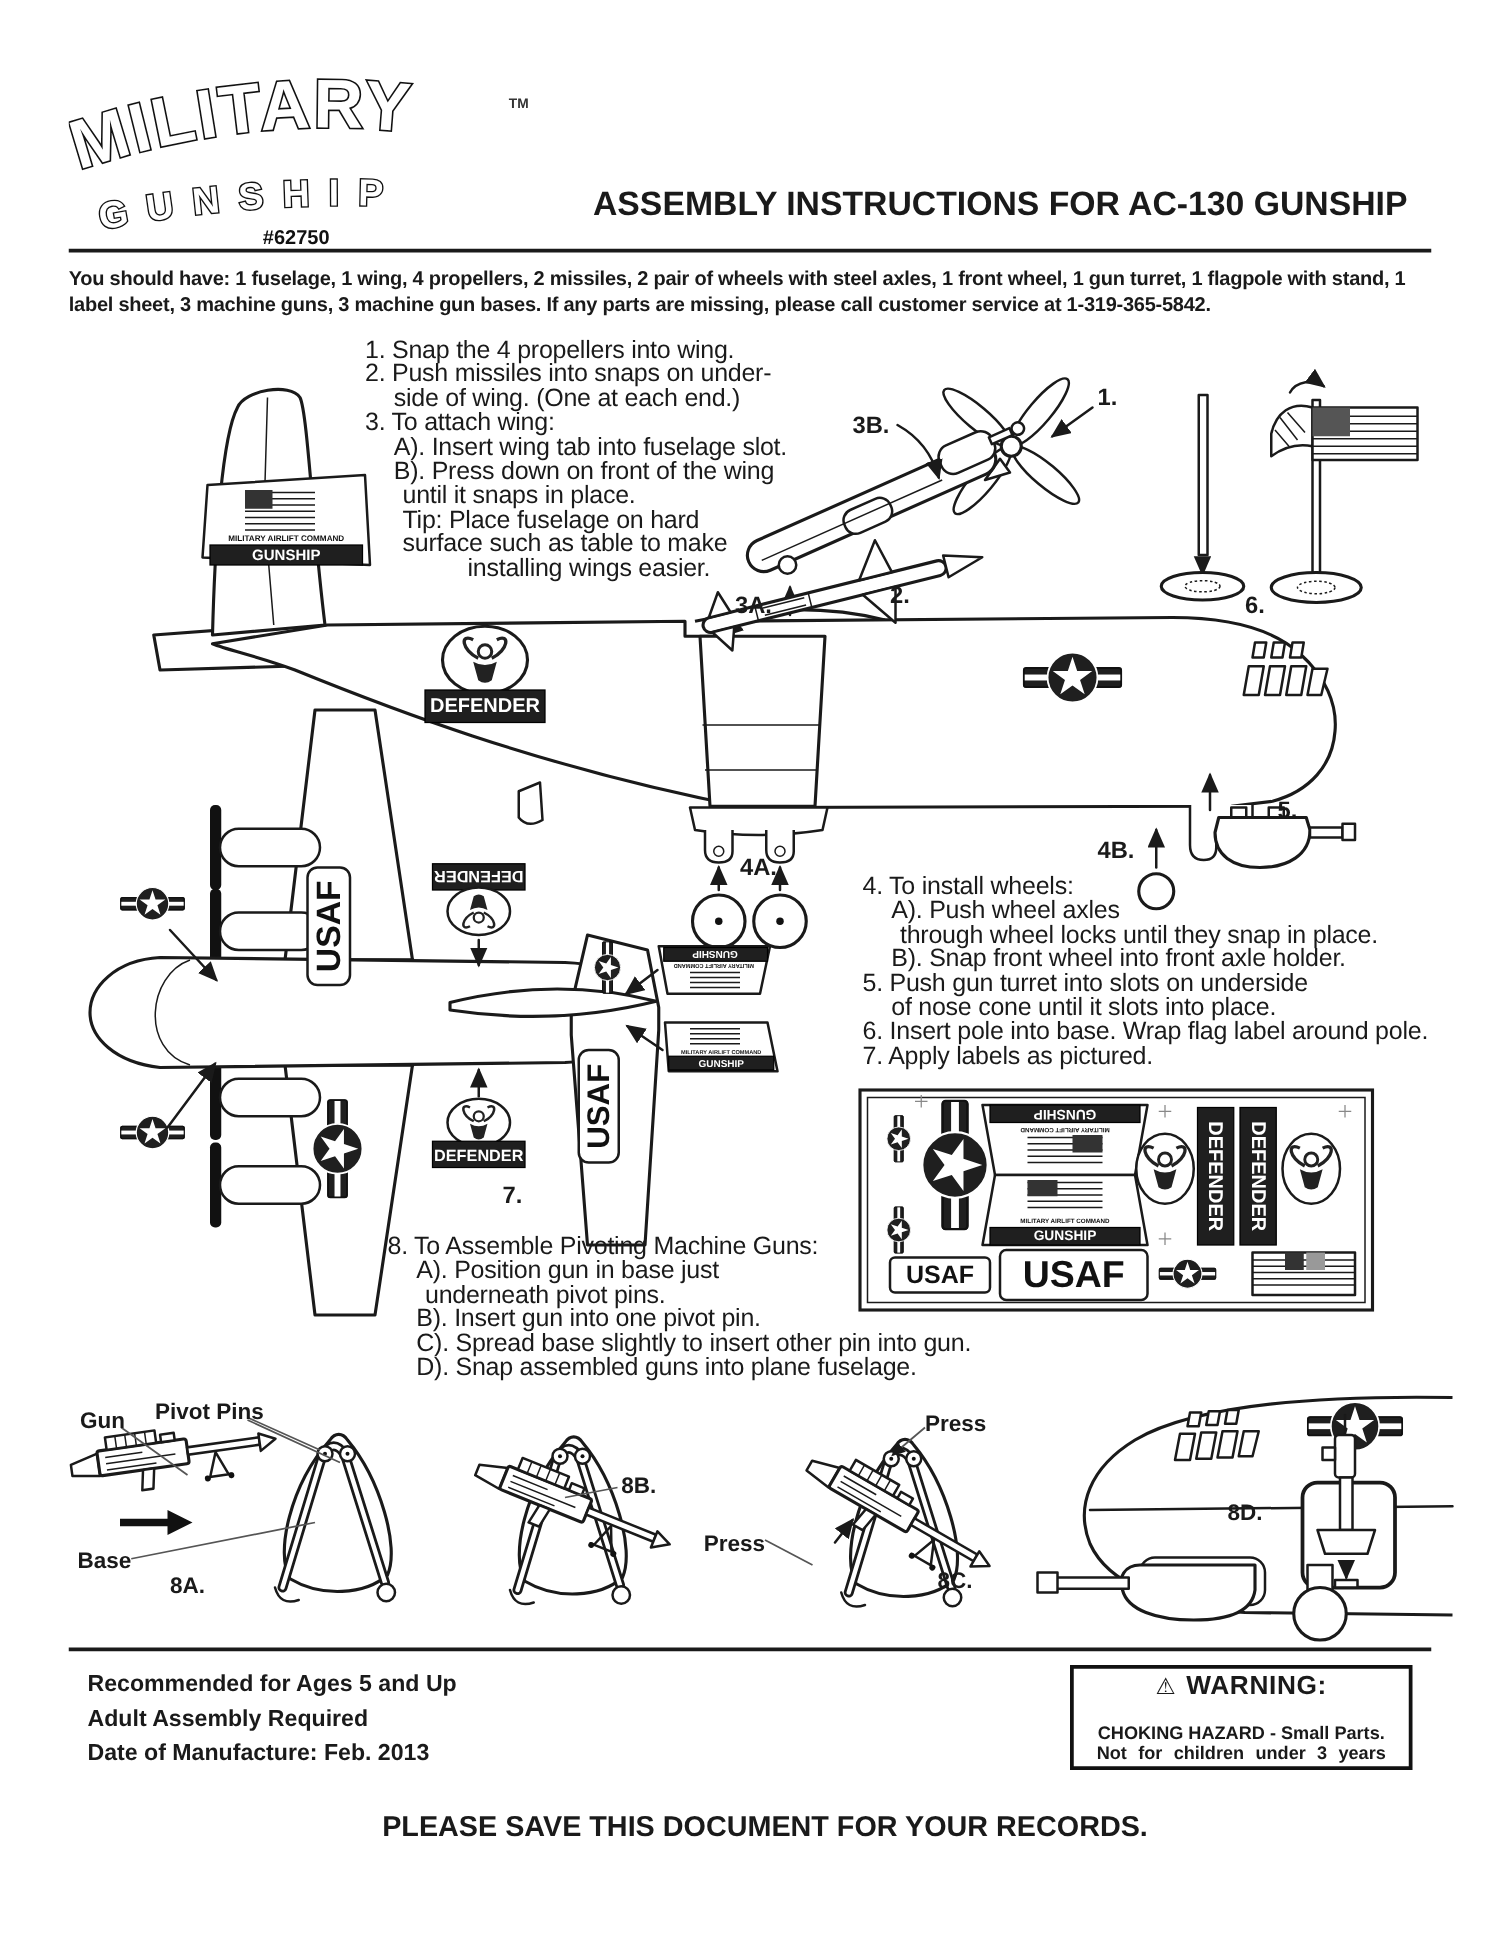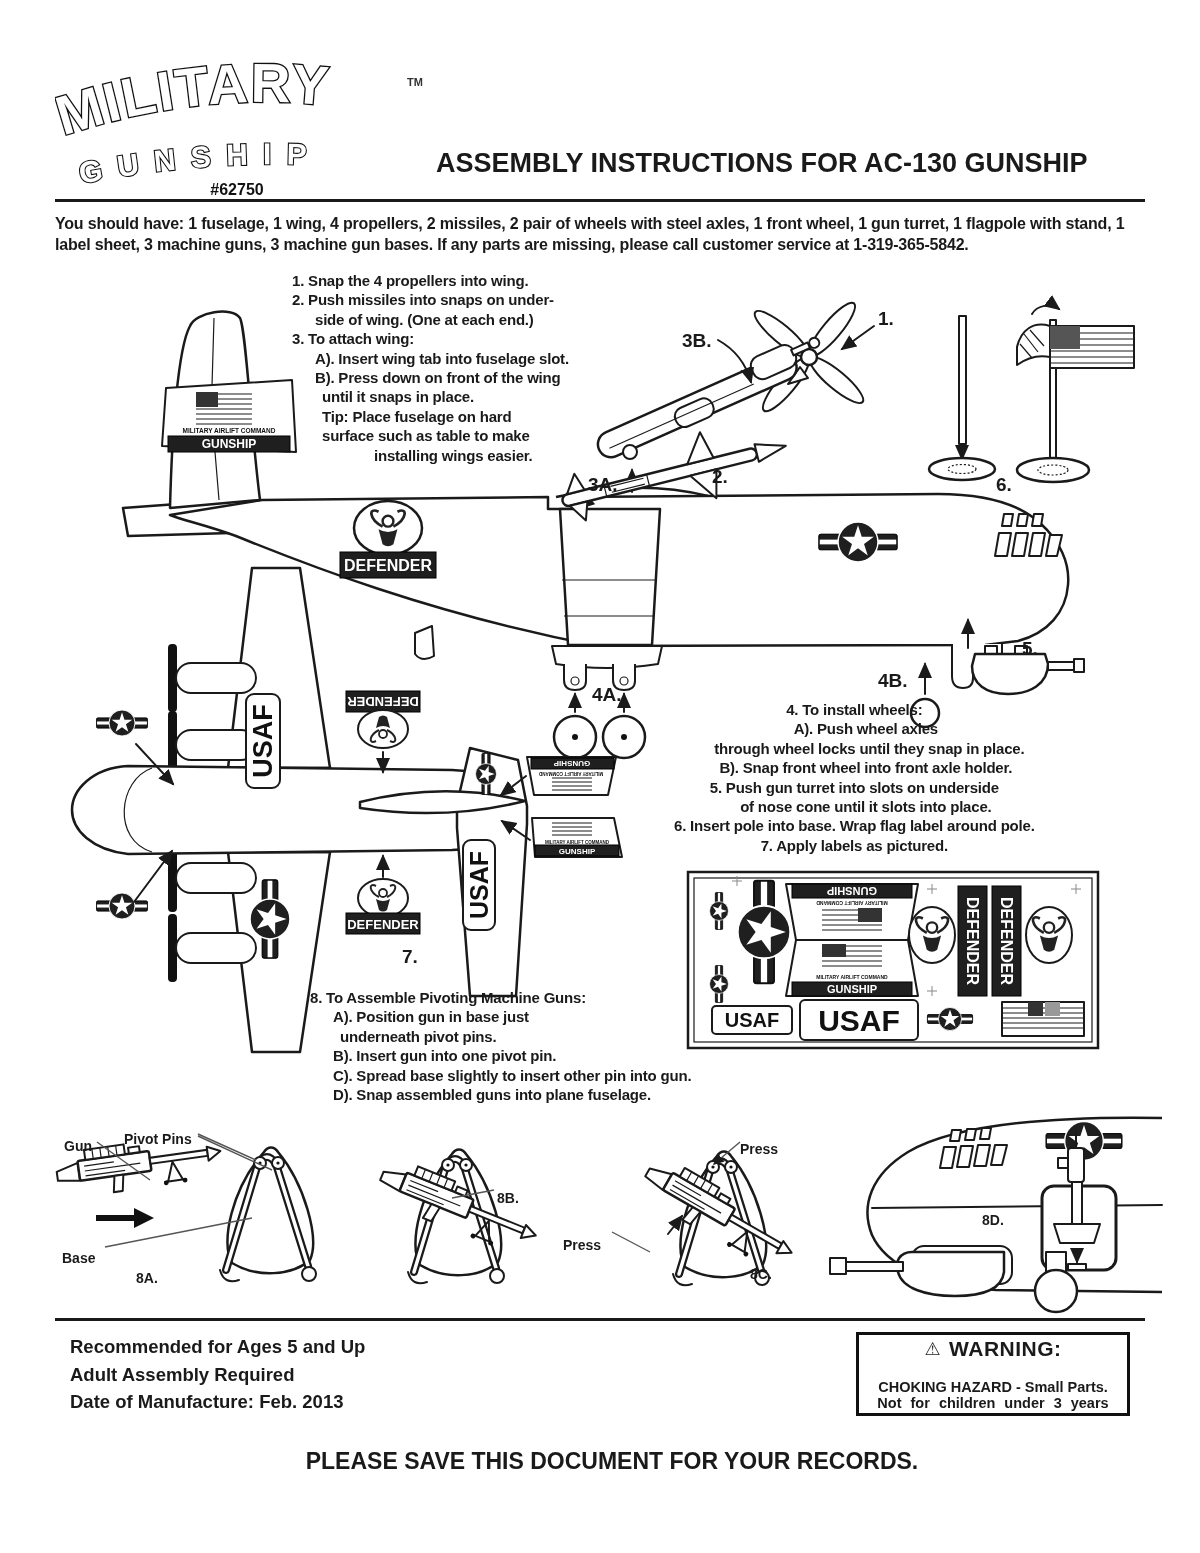--- a/index.html
+++ b/index.html
@@ -12,27 +12,27 @@
   .s{stroke:#1a1a1a;stroke-width:2.5;fill:#fff;stroke-linejoin:round;}
   .s2{stroke:#1a1a1a;stroke-width:2;fill:#fff;stroke-linejoin:round;}
   .ln{stroke:#1a1a1a;stroke-width:2;fill:none;stroke-linecap:round;}
   .thin{stroke:#1a1a1a;stroke-width:1.2;fill:none;}
   .lead{stroke:#555;stroke-width:1.4;fill:none;}
   .dk{fill:#1f1f1f;stroke:#000;stroke-width:1;}
   .tb{font-weight:bold;fill:#111;}
   .tw{font-weight:bold;fill:#fff;}
   .tc{text-anchor:middle;dominant-baseline:central;}
   
-  .title{left:436px;top:148px;width:690px;text-align:left;font-weight:bold;font-size:27px;letter-spacing:0;}
+  .title{left:436px;top:148px;width:690px;text-align:right;font-weight:bold;font-size:27px;letter-spacing:0;}
   .rule{left:55px;width:1090px;height:3px;background:#1a1a1a;}
   .parts{left:55px;top:213px;width:1095px;font-weight:bold;font-size:16px;line-height:21px;letter-spacing:-0.2px;}
-  .steps{font-weight:bold;font-size:15px;line-height:19.4px;letter-spacing:-0.2px;white-space:nowrap;}
+  .steps{font-weight:normal;font-size:20px;line-height:19.4px;letter-spacing:-0.2px;white-space:nowrap;}
   .in1{padding-left:23px;} .in2{padding-left:30px;} .in3{padding-left:82px;}
   .callout{font-weight:bold;font-size:19px;white-space:nowrap;}
-  .figlab{font-weight:bold;font-size:14px;white-space:nowrap;margin-top:12px;}
+  .figlab{font-weight:bold;font-size:18px;white-space:nowrap;}
   .f-left{left:70px;top:1333px;font-weight:bold;font-size:18.5px;line-height:27.5px;}
   .f-center{left:390px;top:1333px;width:450px;text-align:center;font-weight:bold;font-size:18.5px;line-height:27.5px;}
   .warnbox{left:856px;top:1332px;width:268px;height:78px;border:3px solid #111;background:#fff;
            display:flex;flex-direction:column;align-items:center;justify-content:center;}
   .warn-title{font-weight:bold;font-size:21px;letter-spacing:0.5px;display:flex;align-items:center;gap:8px;}
   .warn-icon{font-size:18px;font-weight:normal;}
   .warn-l1{font-weight:bold;font-size:14.5px;margin-top:18px;}
   .warn-l2{font-weight:bold;font-size:14.5px;word-spacing:5px;}
   .save{left:0;top:1448px;width:100%;text-align:center;font-weight:bold;font-size:23px;padding-left:12px;}
 </style>
@@ -389,21 +389,21 @@
     <div class="in1">side of wing. (One at each end.)</div>
     <div>3. To attach wing:</div>
     <div class="in1">A). Insert wing tab into fuselage slot.</div>
     <div class="in1">B). Press down on front of the wing</div>
     <div class="in2">until it snaps in place.</div>
     <div class="in2">Tip: Place fuselage on hard</div>
     <div class="in2">surface such as table to make</div>
     <div class="in3">installing wings easier.</div>
   </div>
 
-  <div class="abs steps" style="left:674px;top:700px;text-align:center;">
+  <div class="abs steps" style="left:690px;top:700px;">
     <div>4. To install wheels:</div>
     <div class="in1">A). Push wheel axles</div>
     <div class="in2">through wheel locks until they snap in place.</div>
     <div class="in1">B). Snap front wheel into front axle holder.</div>
     <div>5. Push gun turret into slots on underside</div>
     <div class="in1">of nose cone until it slots into place.</div>
     <div>6. Insert pole into base. Wrap flag label around pole.</div>
     <div>7. Apply labels as pictured.</div>
   </div>
 

